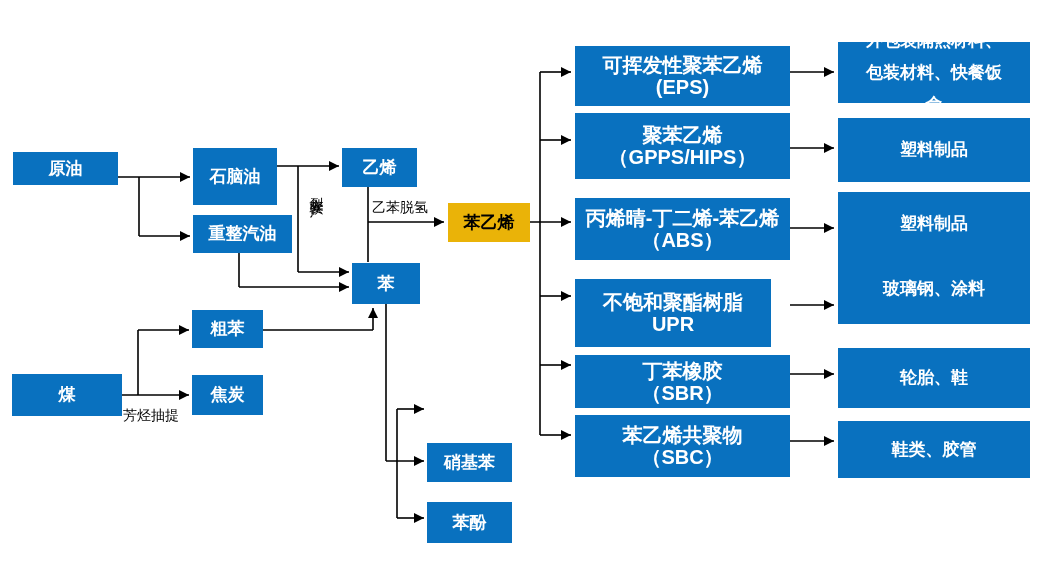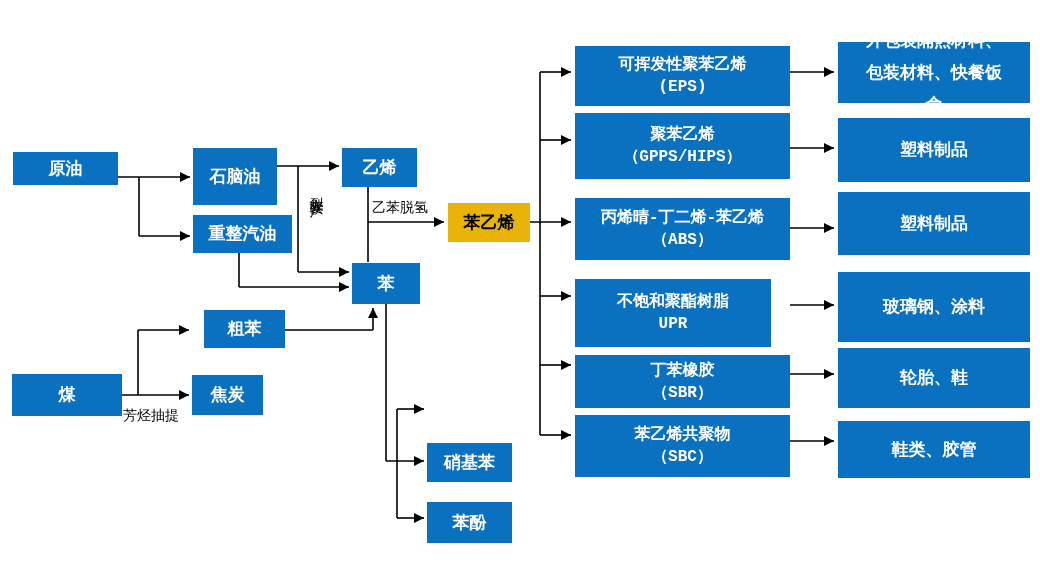--- a/index.html
+++ b/index.html
@@ -4,21 +4,21 @@
 <style>
   html,body{margin:0;padding:0;background:#fff;}
   .canvas{position:relative;width:1040px;height:578px;background:#ffffff;
           font-family:"Liberation Sans","DejaVu Sans",sans-serif;overflow:hidden;}
   svg.wires{position:absolute;left:0;top:0;width:1040px;height:578px;}
   .box{position:absolute;background:#0971BF;color:#fff;display:flex;align-items:center;
        justify-content:center;text-align:center;font-weight:bold;font-size:17px;
        line-height:20px;overflow:hidden;box-sizing:border-box;}
   .box.orange{background:#eab308;color:#000;}
   .box .two{display:block;}
-  .box .two span{display:block;line-height:22px;font-size:16px;font-family:Liberation Mono, monospace;}
+  .box .two span{display:block;line-height:22px;font-size:20px;}
   .box .pre{white-space:pre-line;line-height:32px;padding:0 10px;text-align:center;}
   .elabel{position:absolute;color:#000;font-size:14px;line-height:17px;white-space:nowrap;}
   .elabel.vert{writing-mode:vertical-rl;letter-spacing:2px;white-space:normal;}
 </style>
 </head>
 <body>
 
 <div class="canvas">
 
   <svg class="wires" viewBox="0 0 1040 578" xmlns="http://www.w3.org/2000/svg">
@@ -65,21 +65,21 @@
       <path marker-end="url(#ah)" d="M790 441 L834 441"></path>
     </g>
   </svg>
 
   <div class="box" style="left:13px;top:152px;width:105px;height:33px">原油</div>
   <div class="box" style="left:193px;top:148px;width:84px;height:57px">石脑油</div>
   <div class="box" style="left:193px;top:215px;width:99px;height:38px">重整汽油</div>
   <div class="box" style="left:342px;top:148px;width:75px;height:39px">乙烯</div>
   <div class="box" style="left:352px;top:263px;width:68px;height:41px">苯</div>
   <div class="box orange" style="left:448px;top:203px;width:82px;height:39px">苯乙烯</div>
-  <div class="box" style="left:204px;top:310px;width:81px;height:38px">粗苯</div>
+  <div class="box" style="left:192px;top:310px;width:71px;height:38px">粗苯</div>
   <div class="box" style="left:192px;top:375px;width:71px;height:40px">焦炭</div>
   <div class="box" style="left:12px;top:374px;width:110px;height:42px">煤</div>
   <div class="box" style="left:427px;top:443px;width:85px;height:39px">硝基苯</div>
   <div class="box" style="left:427px;top:502px;width:85px;height:41px">苯酚</div>
 
   <div class="box" style="left:575px;top:46px;width:215px;height:60px">
     <div class="two">
       <span>可挥发性聚苯乙烯</span>
       <span>(EPS)</span>
     </div>
@@ -119,21 +119,21 @@
     <span class="pre">外包装隔热材料、
 包装材料、快餐饭
 盒</span>
   </div>
   <div class="box" style="left:838px;top:118px;width:192px;height:64px">
     <span class="pre">塑料制品</span>
   </div>
   <div class="box" style="left:838px;top:192px;width:192px;height:63px">
     <span class="pre">塑料制品</span>
   </div>
-  <div class="box" style="left:838px;top:272px;width:192px;height:70px">
+  <div class="box" style="left:838px;top:254px;width:192px;height:70px">
     <span class="pre">玻璃钢、涂料</span>
   </div>
   <div class="box" style="left:838px;top:348px;width:192px;height:60px">
     <span class="pre">轮胎、鞋</span>
   </div>
   <div class="box" style="left:838px;top:421px;width:192px;height:57px">
     <span class="pre">鞋类、胶管</span>
   </div>
 
   <div class="elabel vert" style="left:308px;top:186px">裂变联产</div>

